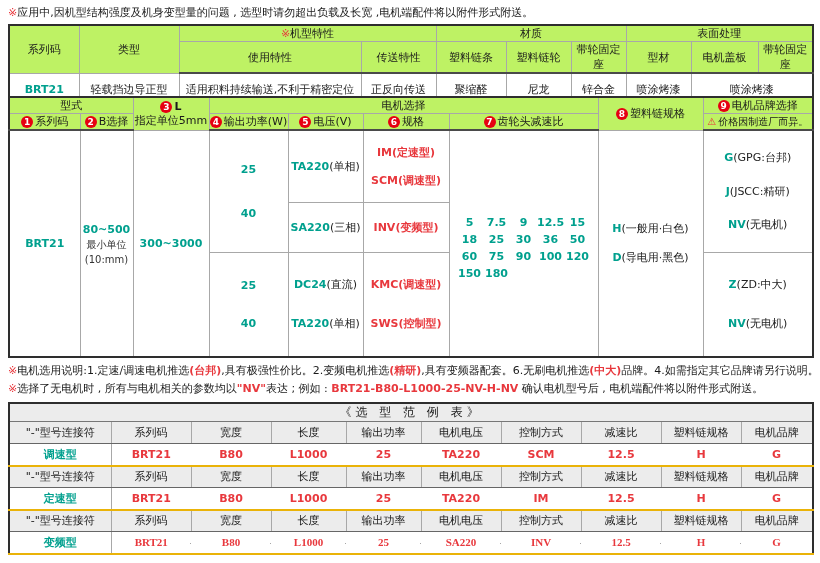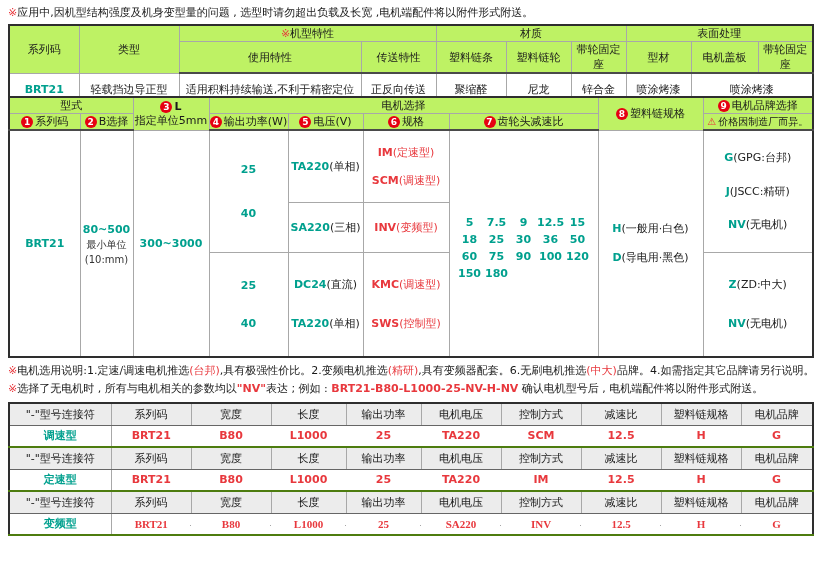--- a/index.html
+++ b/index.html
@@ -5,42 +5,42 @@
   html,body{margin:0;padding:0;}
   body{width:820px;height:563px;background:#ffffff;font-family:"DejaVu Sans",sans-serif;color:#1a1a1a;position:relative;}
   .abs{position:absolute;}
   table{border-collapse:collapse;table-layout:fixed;}
   .tbl{border:2px solid #2e2e2e;}
   th,td{border:1px solid #a8a8a8;font-size:11px;font-weight:normal;text-align:center;vertical-align:middle;padding:0;overflow:hidden;}
   tr.h th{background:#bef264;}
   tr.h2 th{border-bottom:2px solid #4a4a4a;}
   .g{color:#00a08e;font-weight:bold;}
   .r{color:#e8383d;font-weight:bold;}
-  .rp{color:#e8383d;}
+  .rp{color:#e8383d;font-weight:bold;}
   .kp{color:#222222;}
   .rmark{color:#e8383d;}
   .sm{font-size:10px;color:#333333;}
   .cn{display:inline-block;width:12px;height:12px;line-height:12px;border-radius:50%;background:#e60012;color:#ffffff;font-size:9px;font-weight:bold;text-align:center;margin-right:2px;}
   .warnico{color:#e8383d;font-size:10px;margin-right:2px;}
   .smallnote{font-size:10px;}
   .note{position:absolute;left:8px;font-size:11px;white-space:nowrap;}
   .fcol{display:flex;flex-direction:column;align-items:center;justify-content:space-evenly;width:100%;}
   .fcen{display:flex;flex-direction:column;align-items:center;justify-content:center;width:100%;}
   .h225{height:223px;border-radius:20px;}
   .h120{height:119px;}
   .h103{height:102px;}
   .h70{height:69px;}
   .rgrid{display:grid;grid-template-columns:repeat(5,27px);justify-content:center;align-content:center;height:223px;padding-top:8px;box-sizing:border-box;}
   .rgrid span{line-height:17px;color:#00a08e;font-weight:bold;font-size:11px;}
   
   #t3 .title{letter-spacing:4px;font-size:12px;background:#ececec;border-bottom:1px solid #777;}
   #t3 th{background:#ececec;border-bottom:1px solid #666;}
   #t3 td.typ{font-weight:bold;}
   #t3 td.val{border-left:none;border-right:none;position:relative;}
-  #t3 tr.data td{border-bottom:2px solid #4d7c0f;}
+  #t3 tr.data td{border-bottom:2px solid #eab308;}
   .dash{position:absolute;right:-5px;top:50%;transform:translateY(-50%);color:#333;font-weight:bold;}
   #t3 td.val span.v{color:#e8383d;font-weight:bold;}
 </style>
 </head>
 <body>
 
 <div class="note" style="top:5px;">
   <span class="rmark">※</span><span>应用中,因机型结构强度及机身变型量的问题 , 选型时请勿超出负载及长宽 ,电机端配件将以附件形式附送。</span>
 </div>
 
@@ -226,20 +226,23 @@
       <col style="width:80px">
       <col style="width:75px">
       <col style="width:75px">
     <col style="width:80px">
       <col style="width:80px">
       <col style="width:80px">
       <col style="width:80px">
       <col style="width:72px">
   </colgroup>
   <tbody>
+      <tr style="height:18px;">
+        <td class="title" colspan="10">《选 型 范 例 表》</td>
+      </tr>
 
   <tr class="h" style="height:22px;">
     <th>"-"型号连接符</th>
         <th>系列码</th>
         <th>宽度</th>
         <th>长度</th>
         <th>输出功率</th>
         <th>电机电压</th>
         <th>控制方式</th>
         <th>减速比</th>

